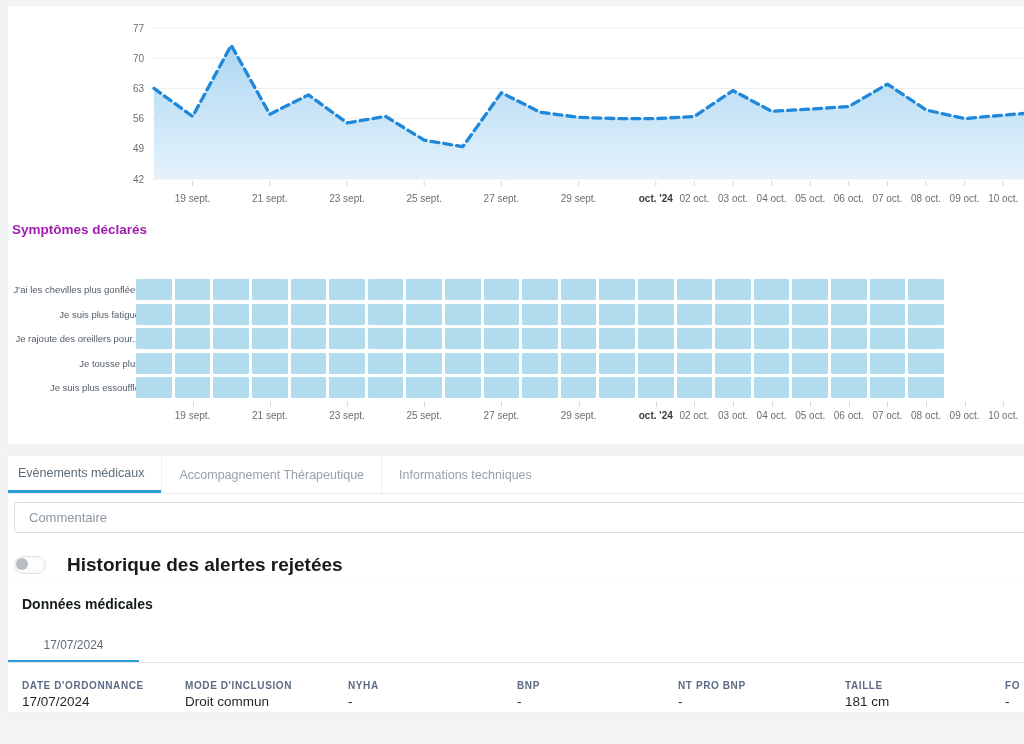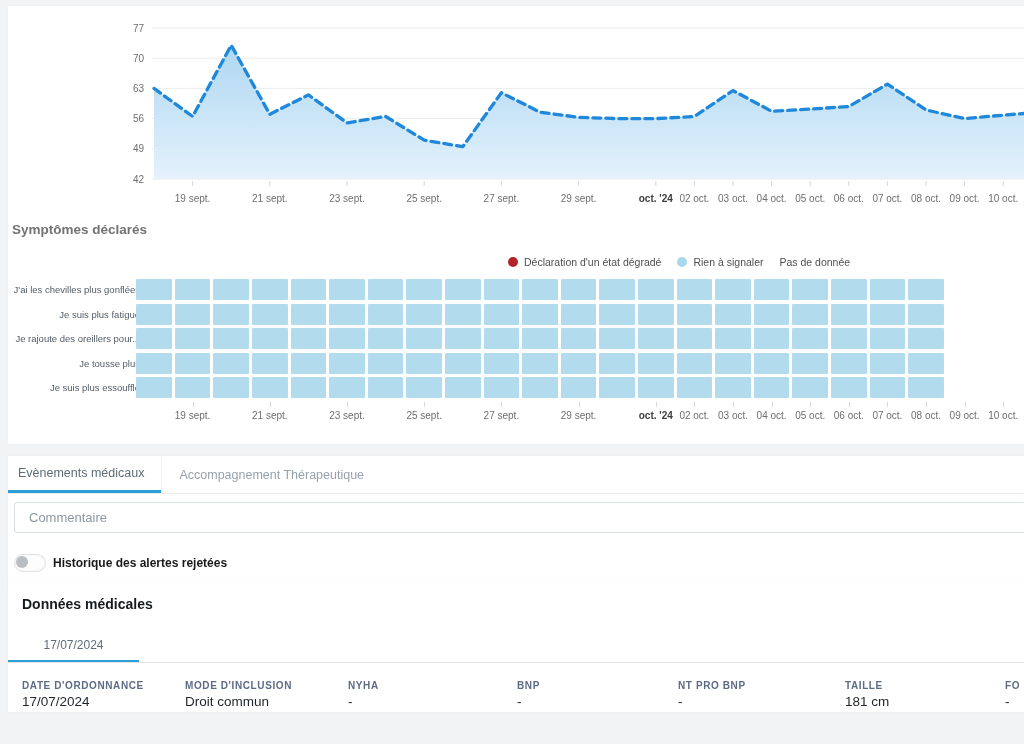--- a/index.html
+++ b/index.html
@@ -20,21 +20,21 @@
     position:absolute;left:10px;top:86px;width:128px;
     font-size:11.5px;font-weight:bold;letter-spacing:.4px;line-height:15px;
     color:#3a4045;text-transform:uppercase;
   }
   text.ax{font-family:"Liberation Sans",sans-serif;font-size:10px;fill:#6e6e6e;}
   text.ax.b{font-weight:bold;fill:#3c3c3c;}
 
   
   #symptoms-title{
     position:absolute;left:4px;top:216px;
-    font-size:13.5px;font-weight:bold;color:#737373;
+    font-size:13.5px;font-weight:bold;color:#a21caf;
   }
   #hm-legend{position:absolute;left:500px;top:250px;display:flex;align-items:center;gap:16px;}
   .lg-item{display:flex;align-items:center;gap:6px;font-size:10.5px;color:#4f4f4f;}
   .lg-dot{width:10px;height:10px;border-radius:50%;display:inline-block;}
   #hm{position:absolute;left:0;top:272px;width:1016px;height:150px;}
   .hm-cell{position:absolute;border-radius:1px;}
   .hm-rowlabel{
     position:absolute;left:0;width:132px;text-align:right;
     font-size:9.5px;color:#525c66;white-space:nowrap;
   }
@@ -64,21 +64,21 @@
   #toggle-row{position:absolute;left:6px;top:98px;display:flex;align-items:center;}
   #toggle-pill{
     width:30px;height:16px;border-radius:9px;background:#fdfdfd;
     border:1px solid #e2e2e2;position:relative;cursor:pointer;
     box-shadow:inset 0 0 3px rgba(0,0,0,.05);
   }
   #toggle-knob{
     position:absolute;left:1px;top:1px;width:12px;height:12px;border-radius:50%;
     background:#b9bec3;
   }
-  #toggle-label{margin-left:7px;font-size:12px;font-weight:bold;color:#1a1a1a;}
+  #toggle-label{margin-left:21px;font-size:19px;font-weight:bold;color:#1a1a1a;}
 
   
   #med-title{position:absolute;left:14px;top:16px;font-size:14px;font-weight:bold;color:#161b1e;}
   #date-tab{
     position:absolute;left:0;top:50px;height:33px;width:131px;
     display:flex;align-items:center;justify-content:center;
     font-size:12px;color:#5f6e7a;cursor:pointer;
     border-bottom:3px solid #2d9fd8;box-sizing:border-box;
   }
   #med-tabline{position:absolute;left:0;right:0;top:82px;height:1px;background:#e4e4e4;}
@@ -143,33 +143,20 @@
       <text class="ax" x="879.4" y="196" text-anchor="middle">07 oct.</text>
       <line x1="918" y1="175" x2="918" y2="180" stroke="#d8d8d8"></line>
       <text class="ax" x="918" y="196" text-anchor="middle">08 oct.</text>
       <line x1="956.6" y1="175" x2="956.6" y2="180" stroke="#d8d8d8"></line>
       <text class="ax" x="956.6" y="196" text-anchor="middle">09 oct.</text>
       <line x1="995.2" y1="175" x2="995.2" y2="180" stroke="#d8d8d8"></line>
       <text class="ax" x="995.2" y="196" text-anchor="middle">10 oct.</text>
     </svg>
 
   <div id="symptoms-title">Symptômes déclarés</div>
-  <div id="hm-legend">
-      <span class="lg-item">
-        <span class="lg-dot" style="background:#b2242a"></span>
-        <span>Déclaration d'un état dégradé</span>
-      </span>
-      <span class="lg-item">
-        <span class="lg-dot" style="background:#a9d8ec"></span>
-        <span>Rien à signaler</span>
-      </span>
-      <span class="lg-item">
-        <span>Pas de donnée</span>
-      </span>
-    </div>
   <div id="hm">
       <div class="hm-rowlabel" style="top:6.0px">J'ai les chevilles plus gonflées</div>
       <div class="hm-cell" style="left:128.2px;top:1.0px;width:35.6px;height:21.0px;background:#b2dcee"></div>
       <div class="hm-cell" style="left:166.8px;top:1.0px;width:35.6px;height:21.0px;background:#b2dcee"></div>
       <div class="hm-cell" style="left:205.4px;top:1.0px;width:35.6px;height:21.0px;background:#b2dcee"></div>
       <div class="hm-cell" style="left:244.0px;top:1.0px;width:35.6px;height:21.0px;background:#b2dcee"></div>
       <div class="hm-cell" style="left:282.6px;top:1.0px;width:35.6px;height:21.0px;background:#b2dcee"></div>
       <div class="hm-cell" style="left:321.2px;top:1.0px;width:35.6px;height:21.0px;background:#b2dcee"></div>
       <div class="hm-cell" style="left:359.8px;top:1.0px;width:35.6px;height:21.0px;background:#b2dcee"></div>
       <div class="hm-cell" style="left:398.4px;top:1.0px;width:35.6px;height:21.0px;background:#b2dcee"></div>
@@ -306,20 +293,21 @@
       <div class="hm-xlabel" style="left:956.6px">09 oct.</div>
       <div class="hm-tick" style="left:995.2px"></div>
       <div class="hm-xlabel" style="left:995.2px">10 oct.</div>
     </div>
 </div>
 
 <div class="card" id="card-tabs">
   <div id="tabs-row">
       <div class="tab active">Evènements médicaux</div>
       <div class="tab">Accompagnement Thérapeutique</div>
+      <div class="tab">Informations techniques</div>
     </div>
   <input id="comment-input" type="text" placeholder="Commentaire" style="">
   <div id="toggle-row">
     <div id="toggle-pill">
       <div id="toggle-knob"></div>
     </div>
     <div id="toggle-label">Historique des alertes rejetées</div>
   </div>
 </div>
 

